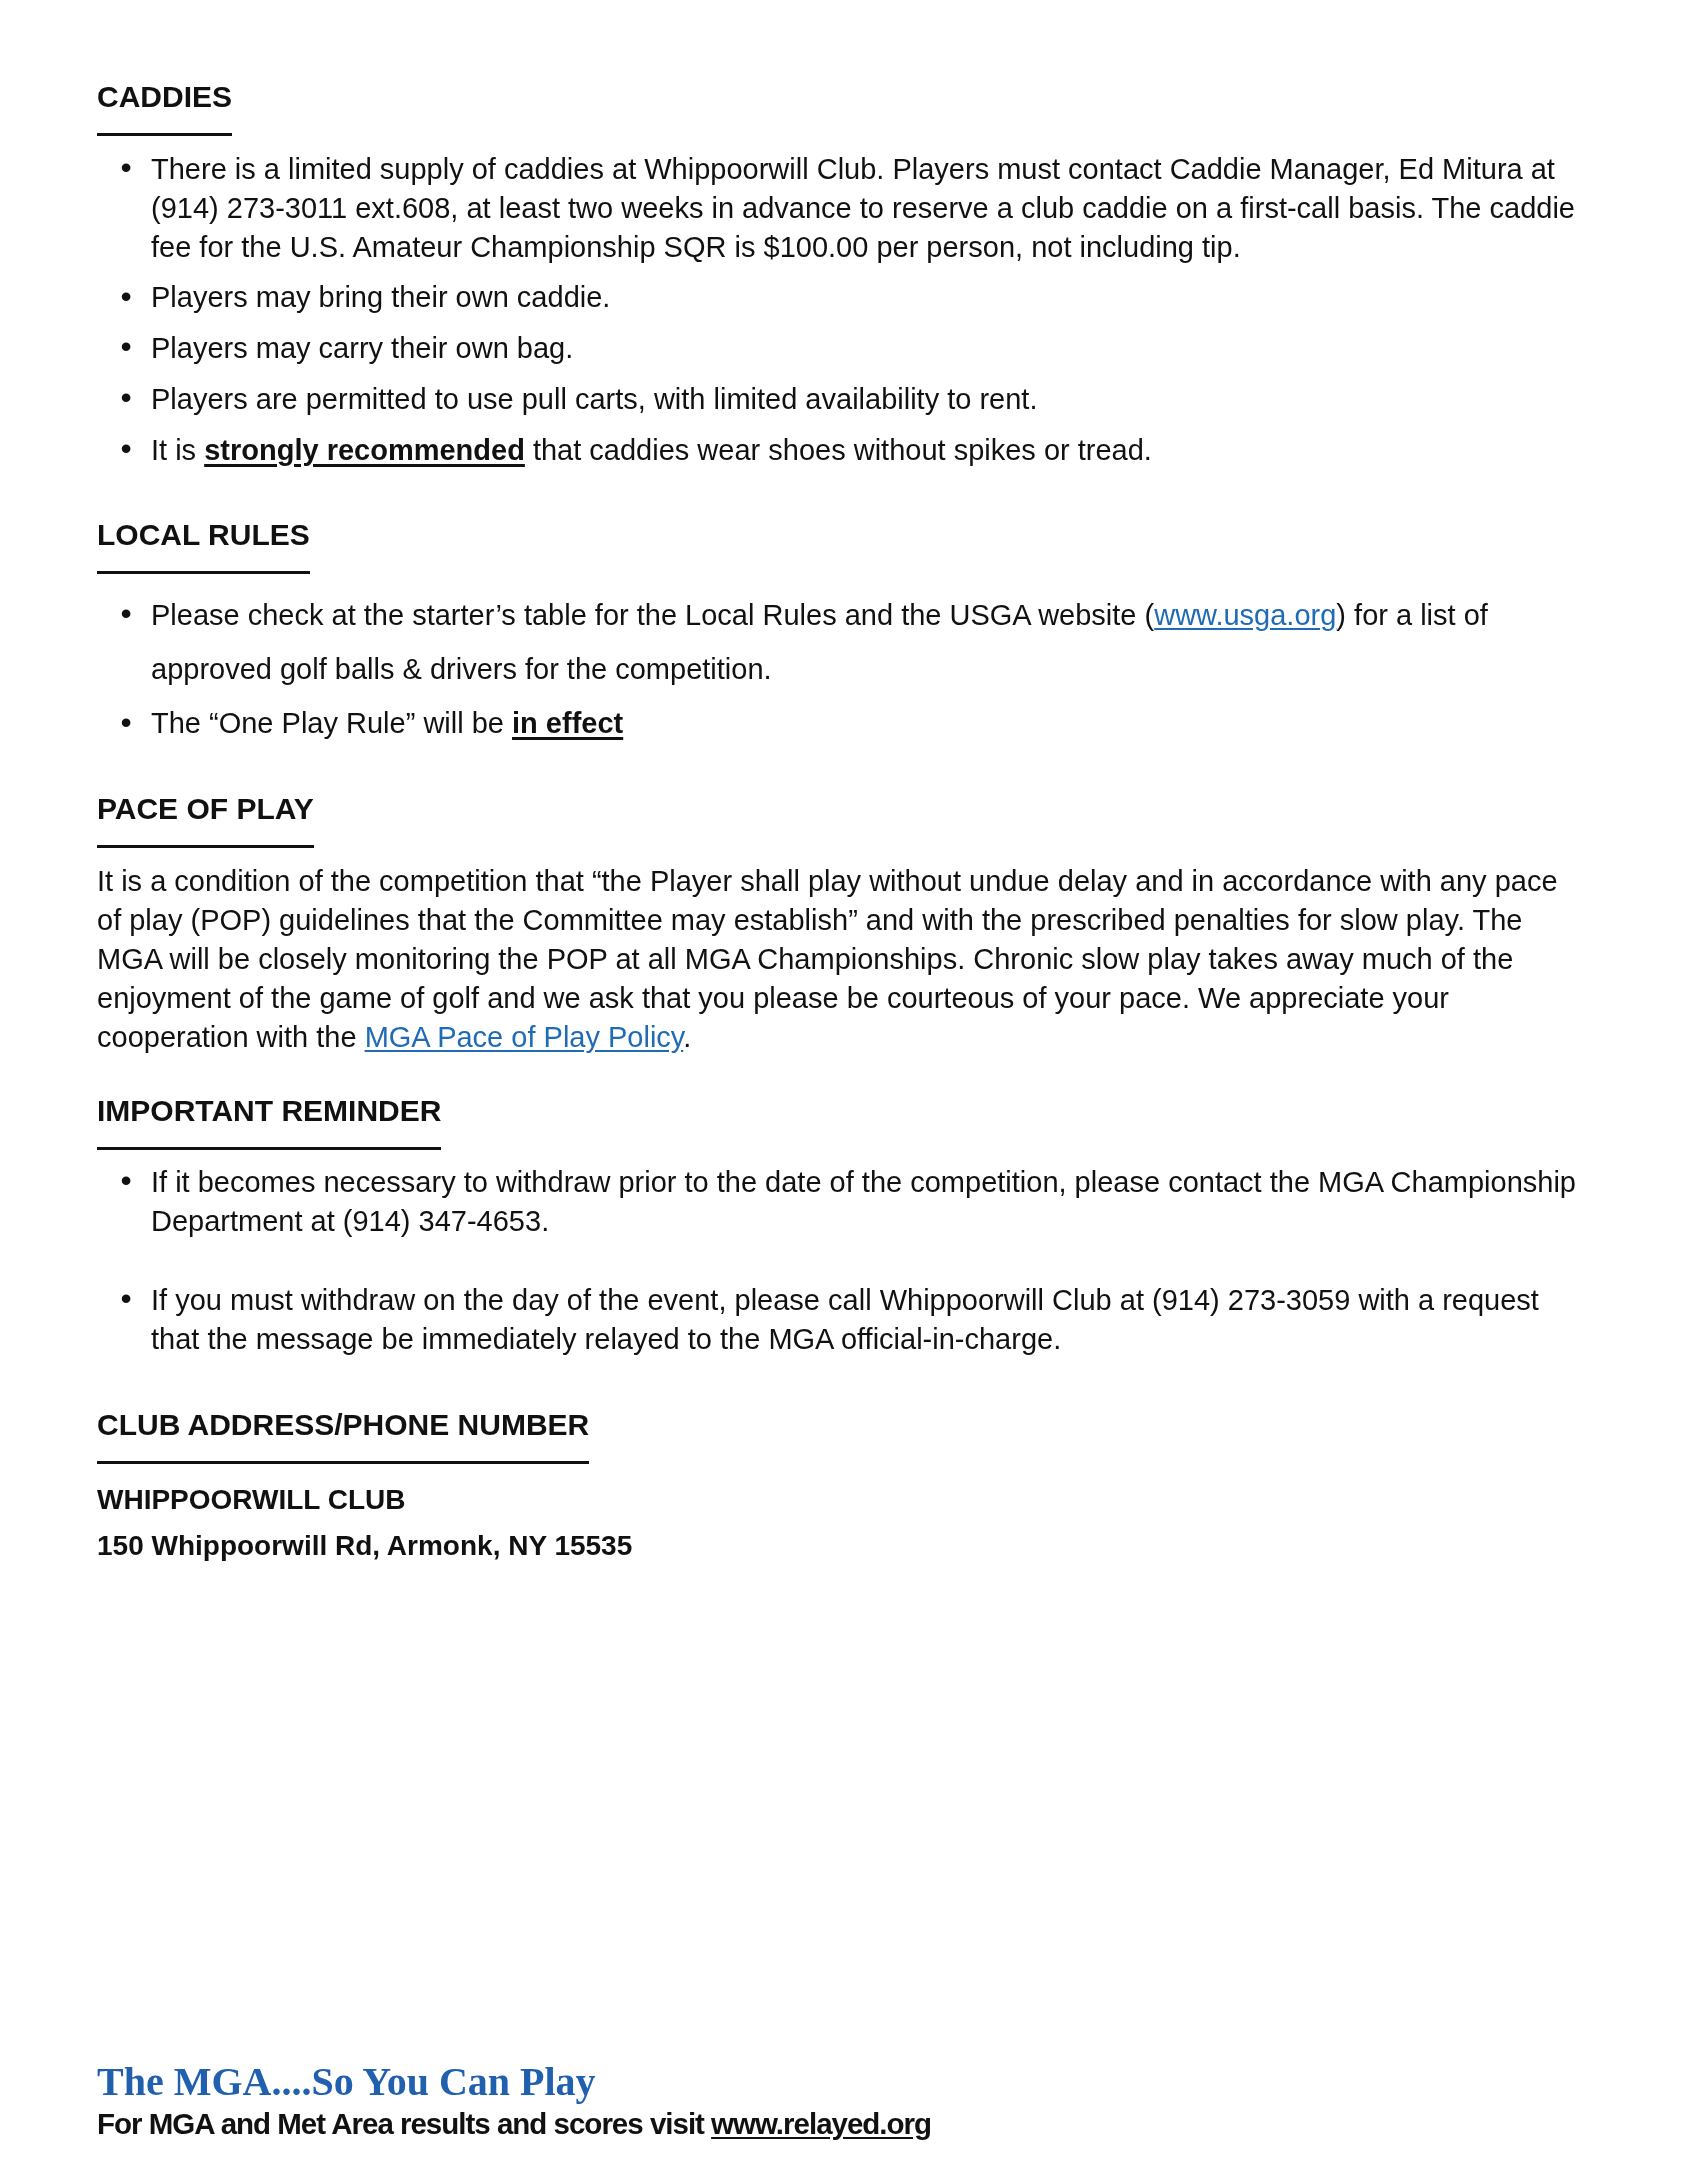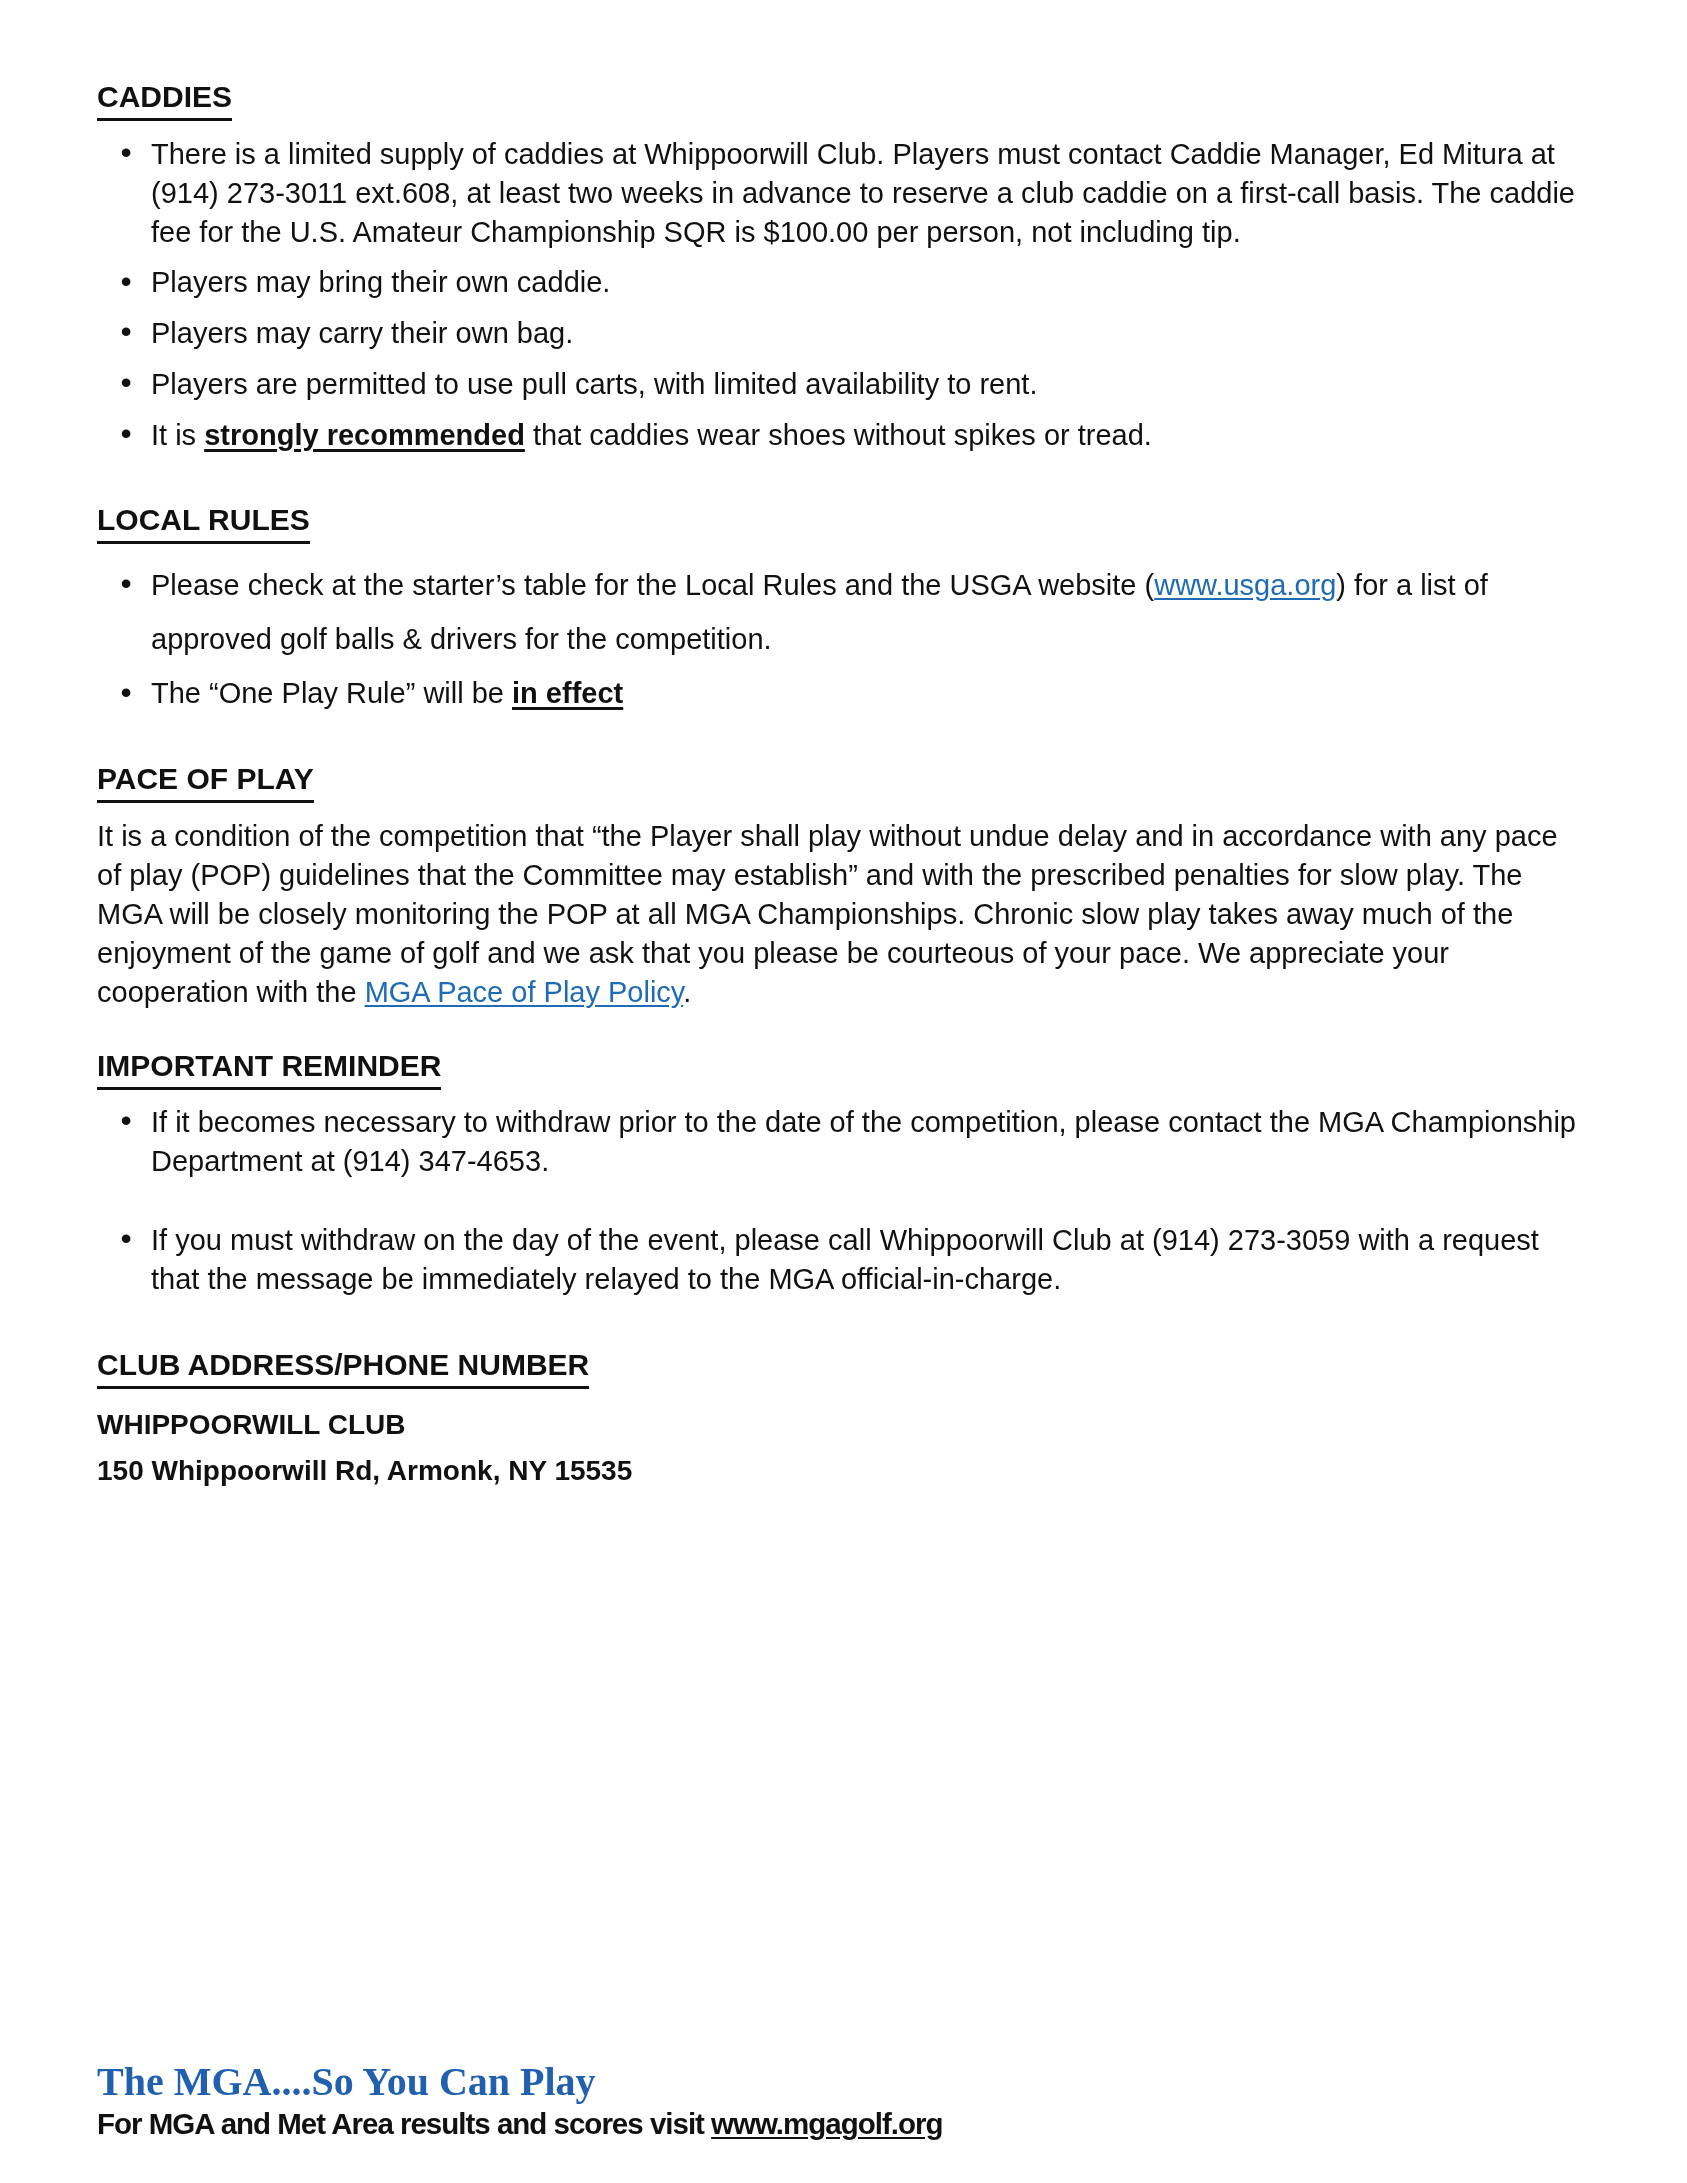--- a/index.html
+++ b/index.html
@@ -15,21 +15,21 @@
     display: flex;
     flex-direction: column;
   }
   .section { margin-bottom: 35px; }
   .heading {
     display: inline-block;
     font-weight: bold;
     font-size: 30px;
     line-height: 34px;
     border-bottom: 3.4px solid #111111;
-    padding-bottom: 4px;
+    padding-bottom: 19px;
     margin-bottom: 13.5px;
   }
   ul { list-style: none; }
   li.bullet {
     position: relative;
     padding-left: 54px;
     margin-bottom: 11.8px;
   }
   li.bullet::before {
     content: "\2022";
@@ -140,16 +140,16 @@
     <div>WHIPPOORWILL CLUB</div>
     <div>150 Whippoorwill Rd, Armonk, NY 15535</div>
   </div>
 </div>
 
 <div class="spacer"></div>
 
 <div class="footer">
   <div class="footer-tagline">The MGA....So You Can Play</div>
   <div class="footer-line">
-    <span>For MGA and Met Area results and scores visit </span><a class="blacklink">www.mgagolf.org</a>
+    <span>For MGA and Met Area results and scores visit </span><a class="blacklink">www.relayed.org</a>
   </div>
 </div>
 
 
 </body></html>

